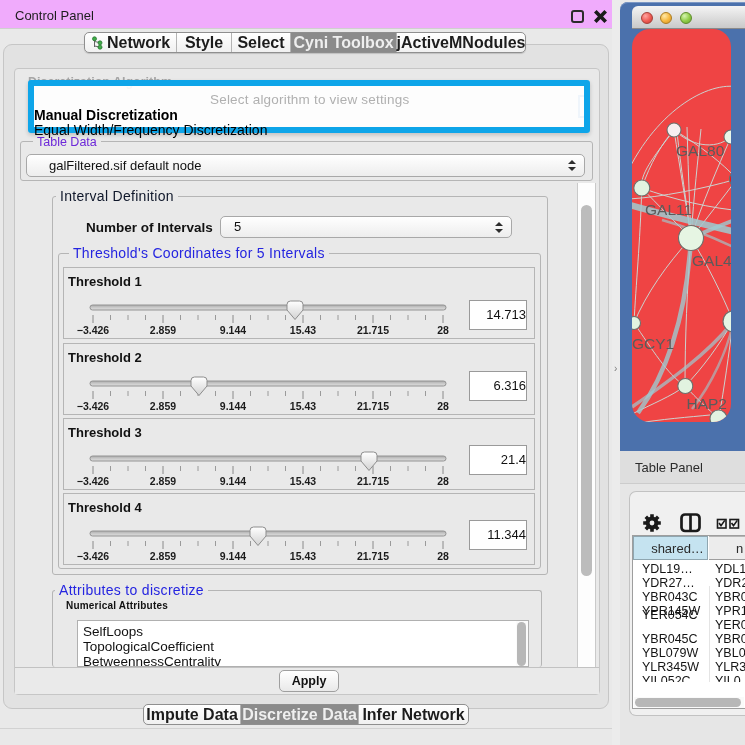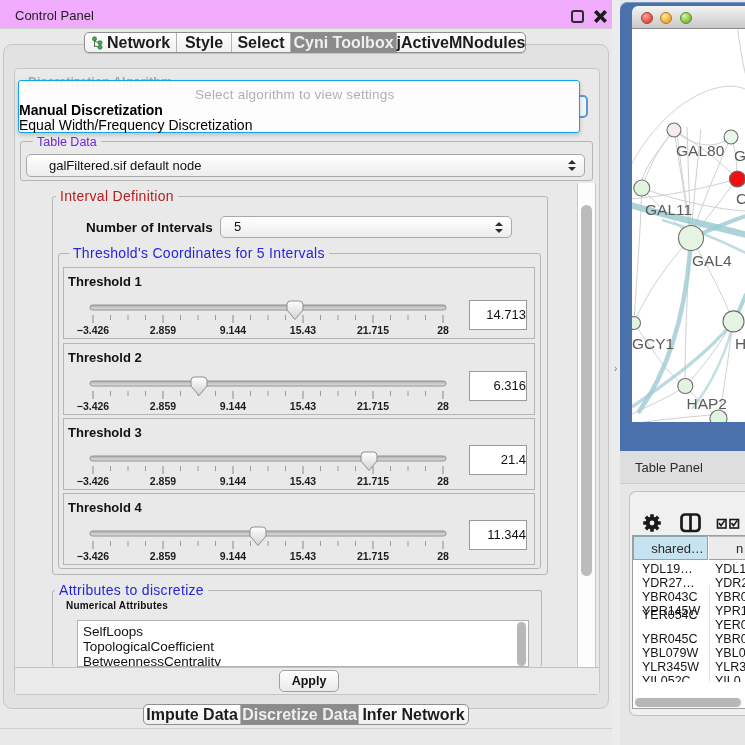--- a/index.html
+++ b/index.html
@@ -25,30 +25,30 @@
 .group { position:absolute; border:1px solid #b5b5b5; border-radius:3px; }
 .glabel { position:absolute; top:-8px; left:10px; background:#e9e9e9; padding:0 4px; font-size:14px; line-height:15px; letter-spacing:0.3px; white-space:nowrap; }
 
 
 #tdgroup { left:20px; top:141px; width:573px; height:40px; }
 #tdcombo { left:26px; top:154px; width:559px; height:23px; background:linear-gradient(#ffffff,#ededed); border:1px solid #a8a8a8; border-radius:5px; font-size:13px; color:#111; line-height:21px; padding-left:22px; }
 .stepper { position:absolute; right:8px; top:5px; width:8px; height:13px; }
 .stepper .u { width:0;height:0;border-left:4px solid transparent;border-right:4px solid transparent;border-bottom:4.5px solid #2e2e2e; margin-bottom:3px; }
 .stepper .d { width:0;height:0;border-left:4px solid transparent;border-right:4px solid transparent;border-top:4.5px solid #2e2e2e; }
 
-#popup { left:18px; top:80px; width:562px; height:53px; background:rgba(255,255,255,0.90); border:1px solid #0ea5e9; border-radius:3px; box-shadow:0 2px 4px rgba(0,0,0,0.18); }
+#popup { left:28px; top:80px; width:562px; height:53px; background:rgba(255,255,255,0.90); border:6px solid #0ea5e9; border-radius:3px; box-shadow:0 2px 4px rgba(0,0,0,0.18); }
 #popup .hint { position:absolute; left:176px; top:6px; font-size:13.5px; color:#b0b0b0; letter-spacing:0.2px; }
 #popup .i1 { position:absolute; left:0px; top:21px; font-size:14px; font-weight:bold; color:#000; }
 #popup .i2 { position:absolute; left:0px; top:36px; font-size:14px; color:#000; }
 #dafade { left:28px; top:75px; font-size:12.5px; font-weight:bold; color:#a6a6a6; }
 #dacombo { left:578px; top:95px; width:10px; height:23px; border:2px solid #5a97d5; border-radius:0 5px 5px 0; background:#f4f4f4; }
 
 
 #idgroup { left:52px; top:196px; width:496px; height:379px; }
-#idgroup .glabel { color:#b91c1c; left:3px; }
+#idgroup .glabel { color:#0f172a; left:3px; }
 #noi { left:86px; top:220px; font-size:13.5px; font-weight:bold; color:#111; }
 #noicombo { left:220px; top:216px; width:292px; height:22px; background:linear-gradient(#ffffff,#ededed); border:1px solid #a8a8a8; border-radius:5px; font-size:13px; color:#111; line-height:20px; padding-left:13px; }
 #thgroup { left:58px; top:253px; width:483px; height:316px; }
 #thgroup .glabel { color:#2525e0; left:10px; background:#e9e9e9; }
 
 .tpanel { position:absolute; left:63px; width:472px; height:72px; border:1px solid #b5b5b5; background:#e9e9e9; }
 .ttitle { position:absolute; left:4px; top:6px; font-size:13px; font-weight:bold; color:#111; }
 .vbox { position:absolute; left:469px; width:58px; height:30px; background:#fff; border:1px solid #9a9a9a; font-size:13px; color:#111; text-align:right; line-height:28px; }
 
 
@@ -72,21 +72,21 @@
 #bottabs { left:143px; top:704px; height:21px; display:flex; border:1px solid #8f8f8f; border-radius:5px; overflow:hidden; background:linear-gradient(#ffffff,#f0f0f0); }
 
 
 #divider { left:612px; top:0; width:8px; height:745px; background:#ececec; }
 #divarrow { left:614px; top:363px; font-size:10px; color:#7d7d7d; }
 
 
 #netwin { left:620px; top:2px; width:125px; height:449px; background:#4b71ac; border-radius:8px 0 0 0; box-shadow:inset 0 1px 0 #7b97c4; }
 #nettitle { position:absolute; left:12px; top:4px; width:113px; height:23px; background:linear-gradient(#f4f4f4,#c9c9c9); border-bottom:1px solid #8a8a8a; border-radius:6px 0 0 0; }
 .tl { position:absolute; top:5.5px; width:12px; height:12px; border-radius:50%; }
-#netcanvas { position:absolute; left:12px; top:27px; width:113px; height:393px; background:#ffffff; overflow:hidden; }
+#netcanvas { position:absolute; left:12px; top:27px; width:99px; height:393px; background:#ef4444; overflow:hidden;border-radius:18px; }
 
 
 #tpheader { left:620px; top:451px; width:125px; height:33px; background:#dedede; border-bottom:1px solid #cccccc; }
 #tpheader .t { position:absolute; left:15px; top:9px; font-size:13px; color:#2c2c2c; }
 #tpbody { left:620px; top:484px; width:125px; height:261px; background:#e6e6e6; }
 #tppanel { left:629px; top:491px; width:116px; height:225px; background:#f0f0f0; border:1px solid #c2c2c2; border-radius:7px 0 0 7px; border-right:none; }
 #tptable { left:632px; top:535px; width:131px; height:174px; background:#fff; border:1px solid #9e9e9e; border-right:none; overflow:hidden; }
 #rowclip { position:absolute; left:0; top:25px; width:113px; height:121px; overflow:hidden; }
 #colline { position:absolute; left:76px; top:25px; width:1px; height:121px; background:#e4e4e4; }
 .hcell { position:absolute; top:0; height:24px; font-size:13px; color:#2a2a2a; text-align:center; line-height:24px; }

